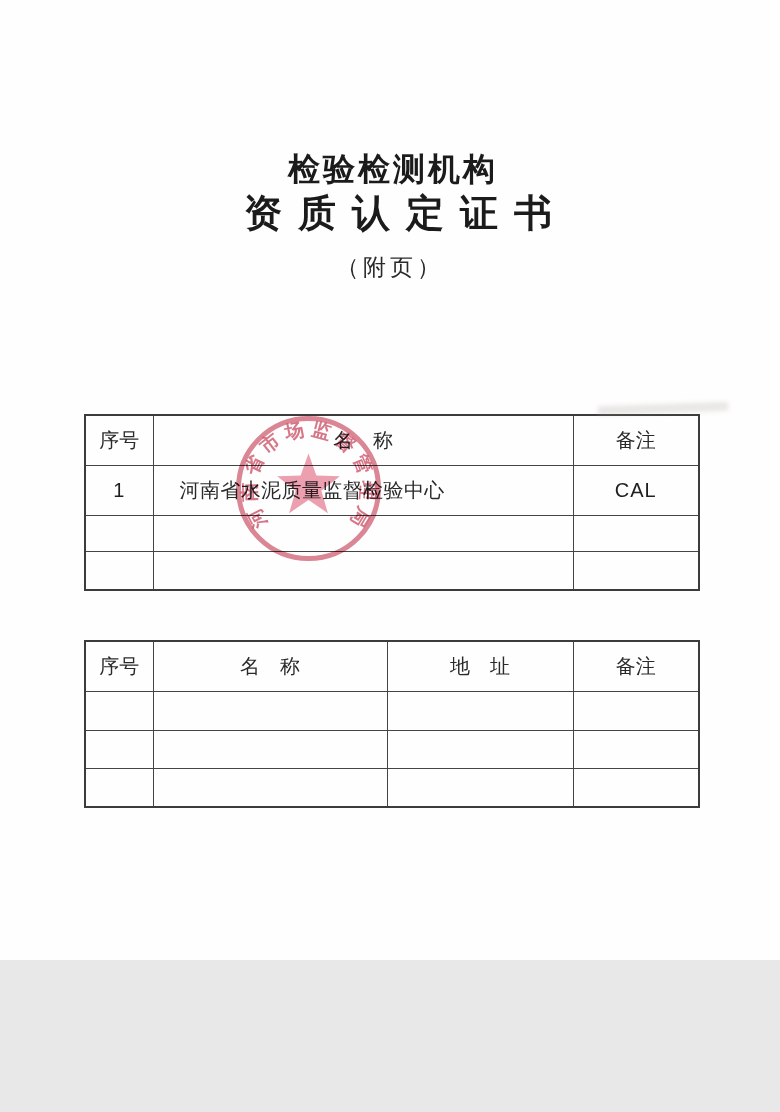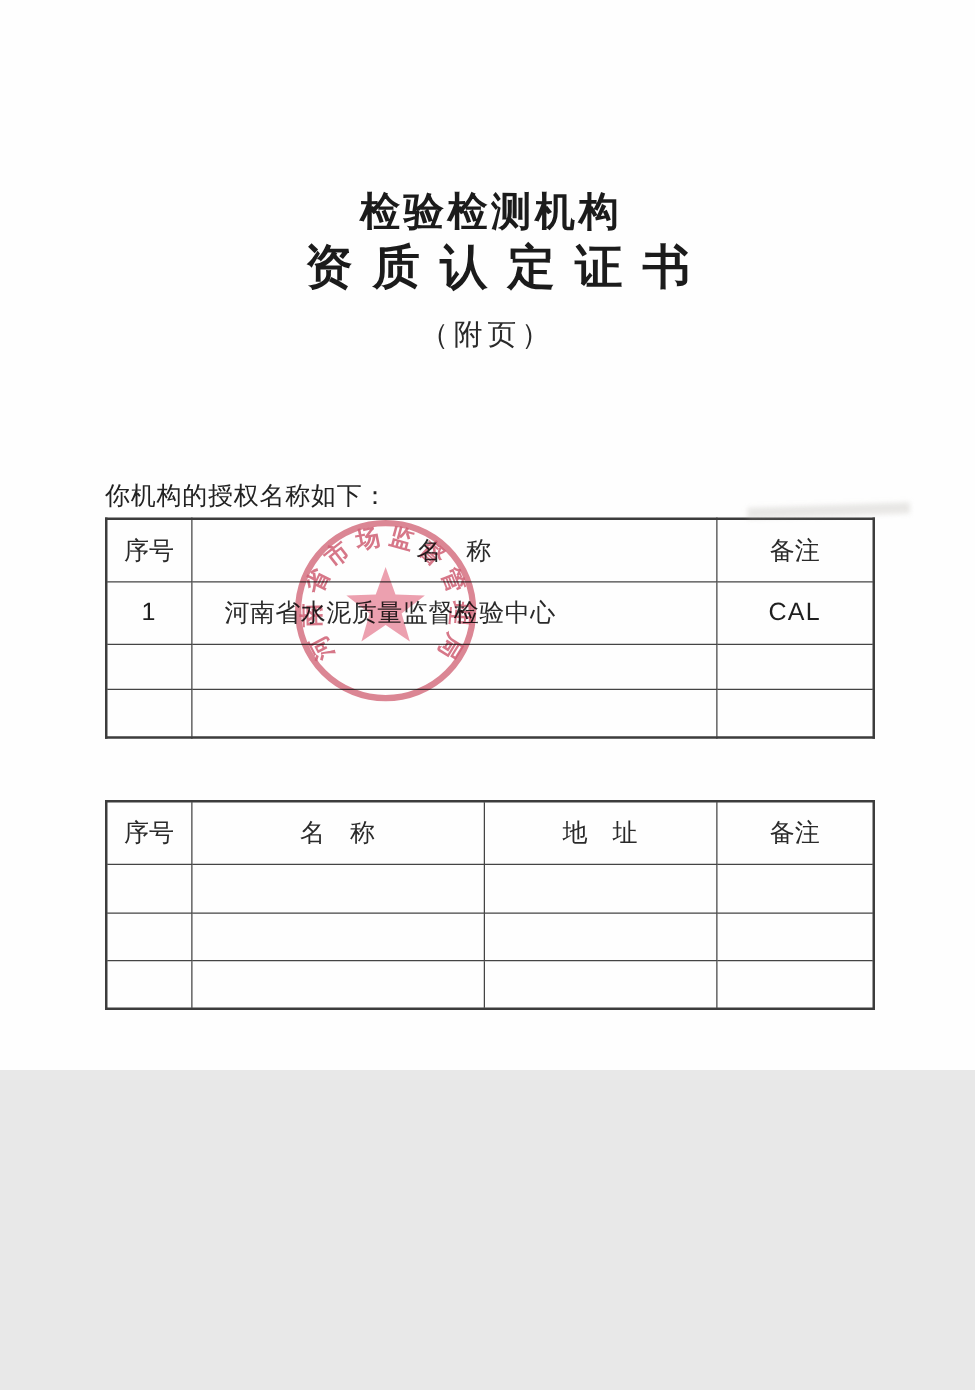--- a/index.html
+++ b/index.html
@@ -1,17 +1,17 @@
 <!DOCTYPE html>
 <html><head>
 <meta charset="utf-8">
 <style>
   html,body { margin:0; padding:0; background:#e8e8e8; }
   .page {
-    position:relative; width:780px; height:856px; margin:0 auto;
+    position:relative; width:780px; height:960px; margin:0 auto;
     background:#fefefe; overflow:hidden; color:#262626;
     font-family:"Liberation Serif","DejaVu Serif",serif;
   }
   .abs { position:absolute; }
   .center { left:0; width:780px; text-align:center; }
 
   .title1 {
     top:148px; font-family:"Liberation Sans","DejaVu Sans",sans-serif;
     font-weight:700; font-size:32px; letter-spacing:3px; padding-left:3px;
     color:#1b1b1b;
@@ -80,21 +80,20 @@
 
 <div class="page">
 
   <div class="abs center title1">检验检测机构</div>
 
   <div class="abs center title2">资质认定证书</div>
 
   <div class="abs center subtitle">（附页）</div>
 
 
-  <div class="abs section-label label1">你机构的授权名称如下：</div>
 
   <table id="table1" class="doc-table">
     <colgroup>
         <col style="width:68px">
         <col style="width:420px">
         <col style="width:126px">
       </colgroup>
     <tbody>
         <tr>
       <td>序号</td>

